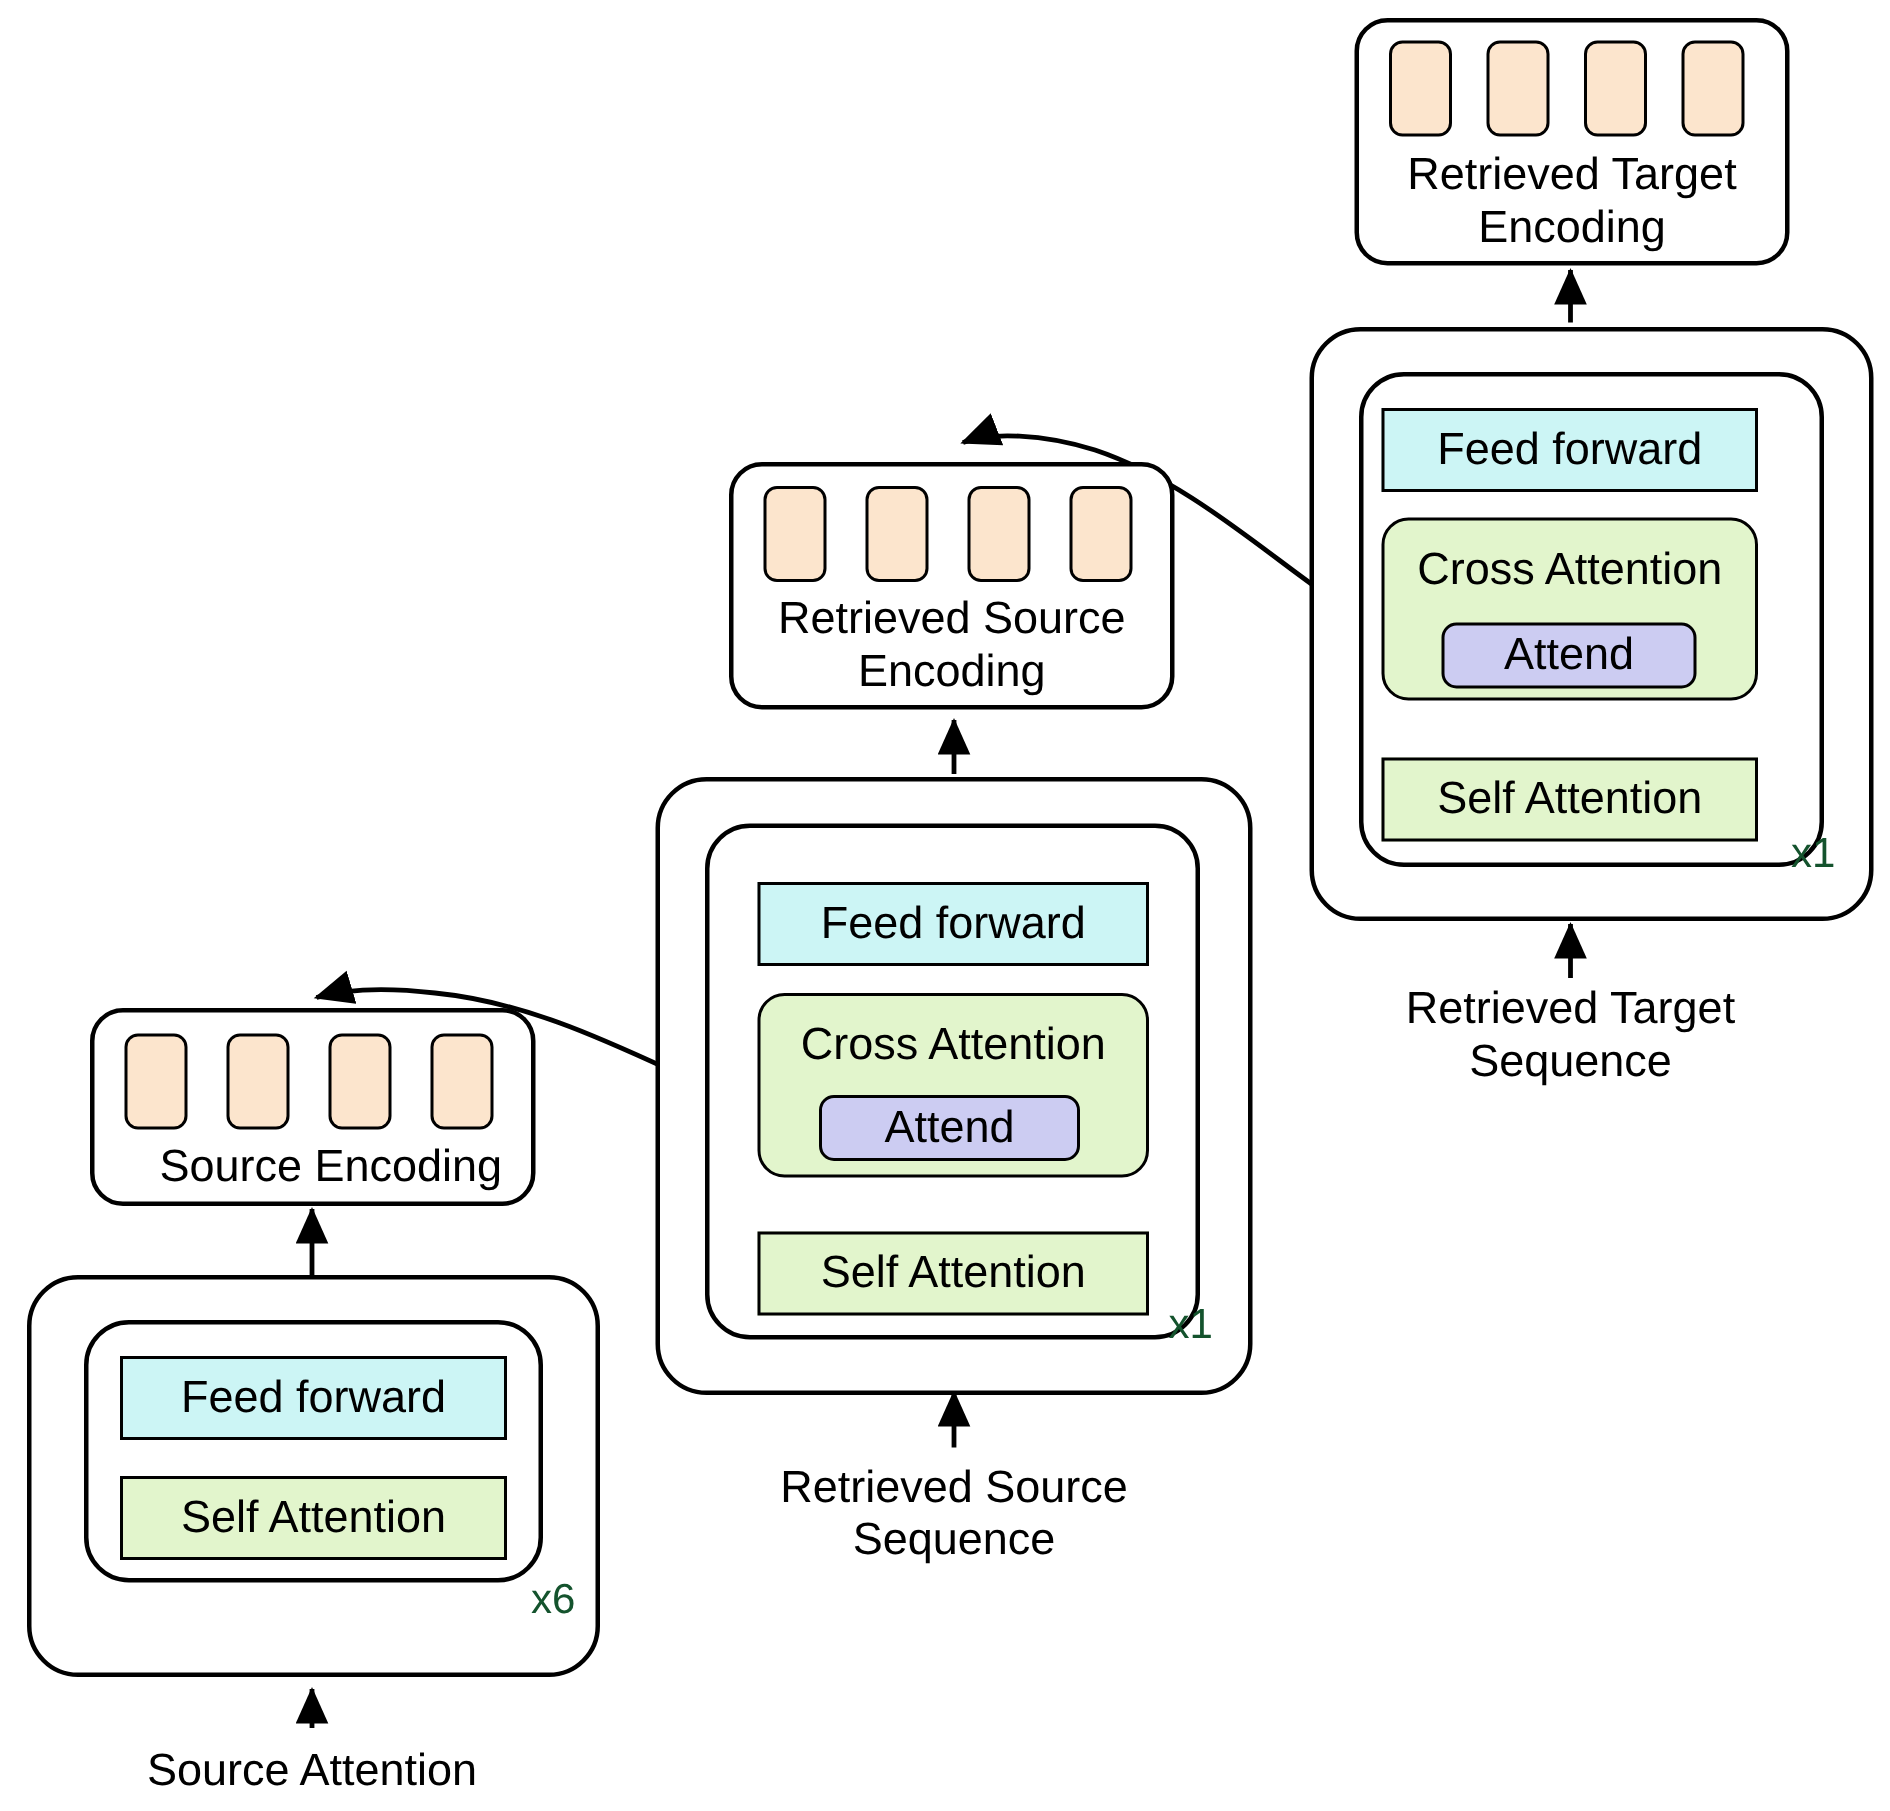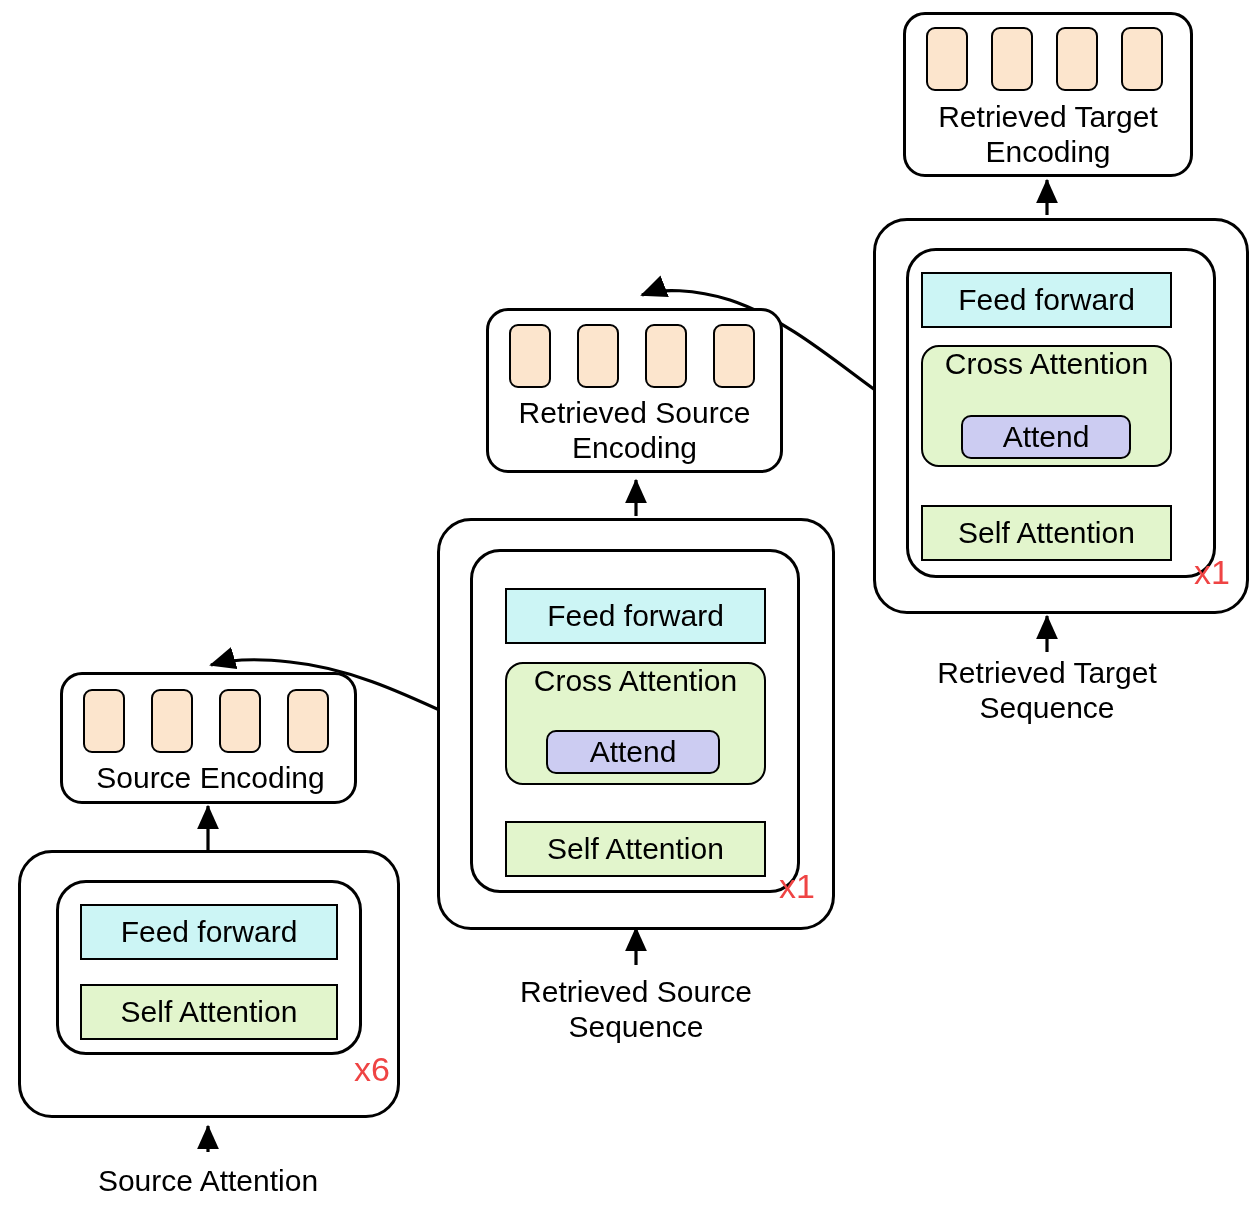--- a/index.html
+++ b/index.html
@@ -42,21 +42,21 @@
     line-height: 1;
   }
   .layer.tall {
     display: block;
     border-radius: 18px;
   }
   .layer.tall > .layer-title {
     display: block;
     text-align: center;
     font-size: 30px;
-    padding-top: 2px;
+    padding-top: 18px;
   }
   .token {
     position: absolute;
     border: 2.5px solid #000000;
     border-radius: 9px;
   }
   .caption {
     position: absolute;
     font-size: 30px;
     color: #000000;
@@ -67,22 +67,22 @@
   .boxlabel {
     position: absolute;
     font-size: 30px;
     color: #000000;
     text-align: center;
     line-height: 1.18;
     white-space: pre-line;
   }
   .repeat {
     position: absolute;
-    font-size: 34px;
-    color: #ef4444;
+    font-size: 28px;
+    color: #14532d;
   }
   svg.overlay {
     position: absolute;
     left: 0; top: 0;
     width: 1260px; height: 1207px;
     pointer-events: none;
   }
 </style>
 </head>
 <body>
@@ -143,21 +143,21 @@
   </div>
 
   <div class="repeat" style="left:354px; top:1050px;">x6</div>
   <div class="caption" style="left:28px; top:1163px; width:360px;">Source Attention</div>
 
   <div class="encblock" style="left:60px; top:672px; width:297px; height:132px;"></div>
   <div class="token" style="left:83px; top:689px; width:42px; height:64px; background:#fce5cd;"></div>
   <div class="token" style="left:151px; top:689px; width:42px; height:64px; background:#fce5cd;"></div>
   <div class="token" style="left:219px; top:689px; width:42px; height:64px; background:#fce5cd;"></div>
   <div class="token" style="left:287px; top:689px; width:42px; height:64px; background:#fce5cd;"></div>
-  <div class="boxlabel" style="left:62px; top:760px; width:297px;">Source Encoding</div>
+  <div class="boxlabel" style="left:72px; top:760px; width:297px;">Source Encoding</div>
 
   <div class="rbox" style="left:437px; top:518px; width:398px; height:412px;"></div>
   <div class="rbox inner" style="left:470px; top:549px; width:330px; height:344px;"></div>
 
   <div class="layer" style="left:505px; top:588px; width:261px; height:56px; background:#ccf5f5;">
     <span>Feed forward</span>
   </div>
 
   <div class="layer tall" style="left:505px; top:662px; width:261px; height:123px; background:#e2f5cc;">
     <span class="layer-title">Cross Attention</span>

